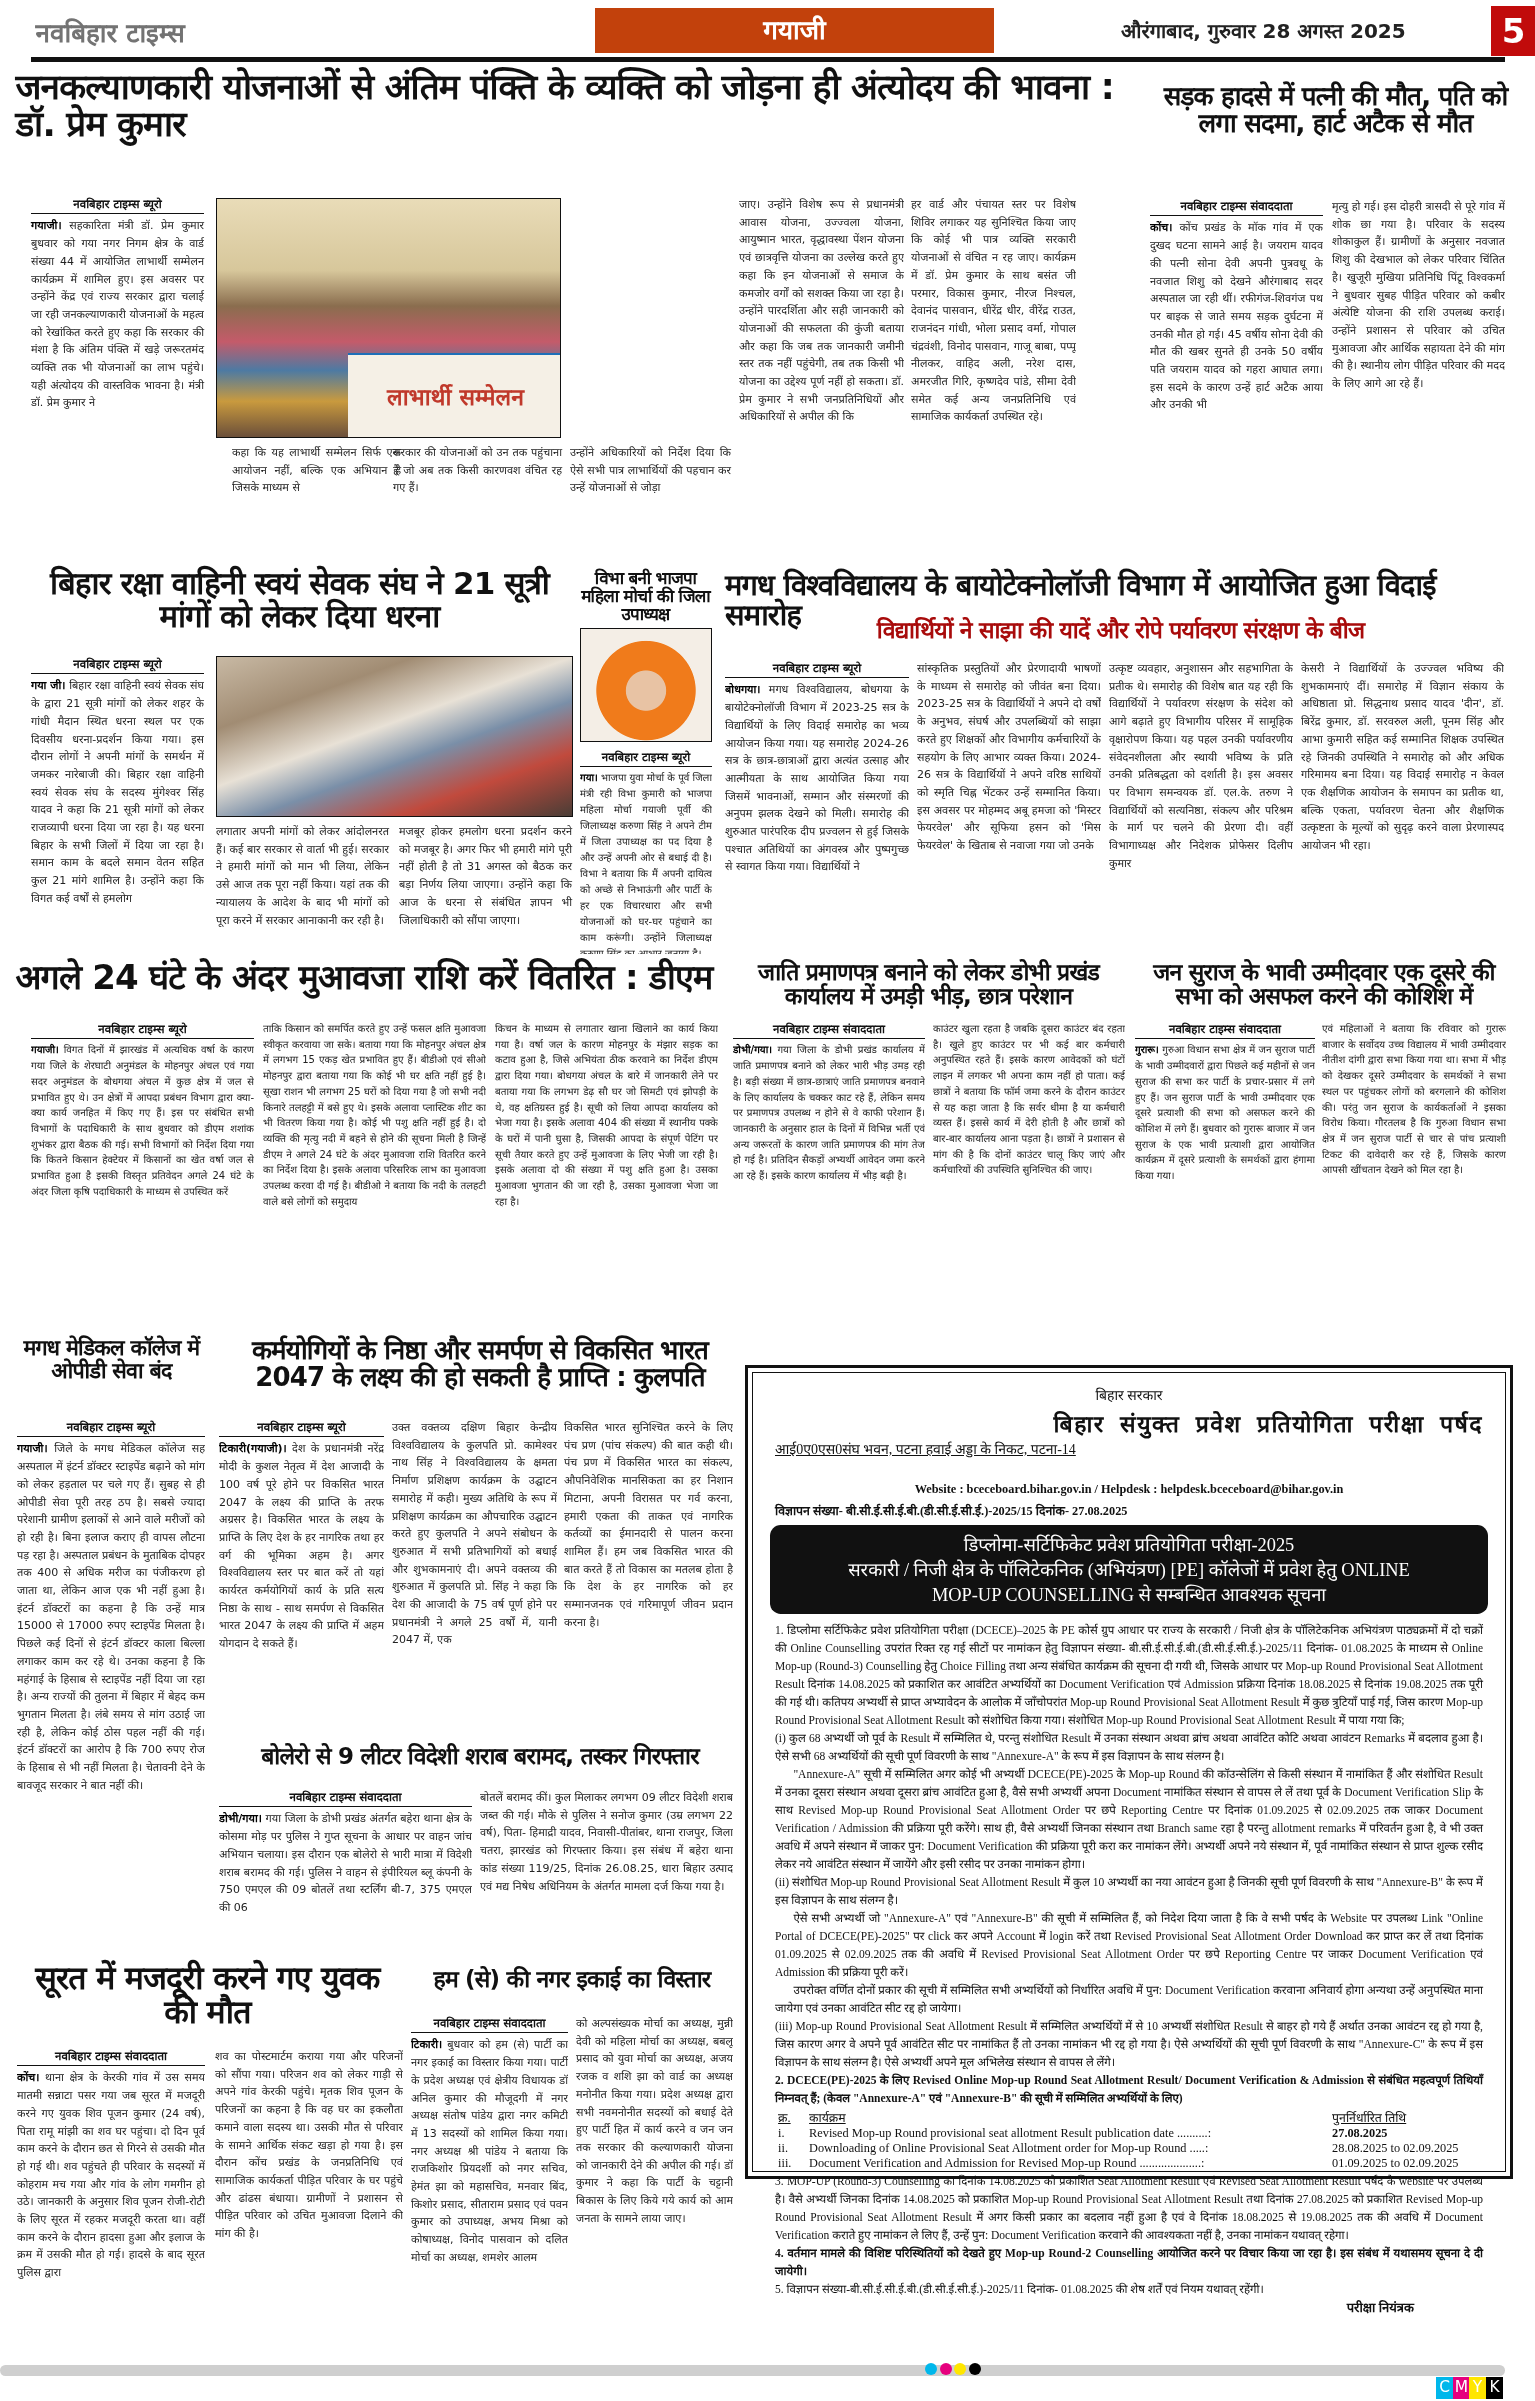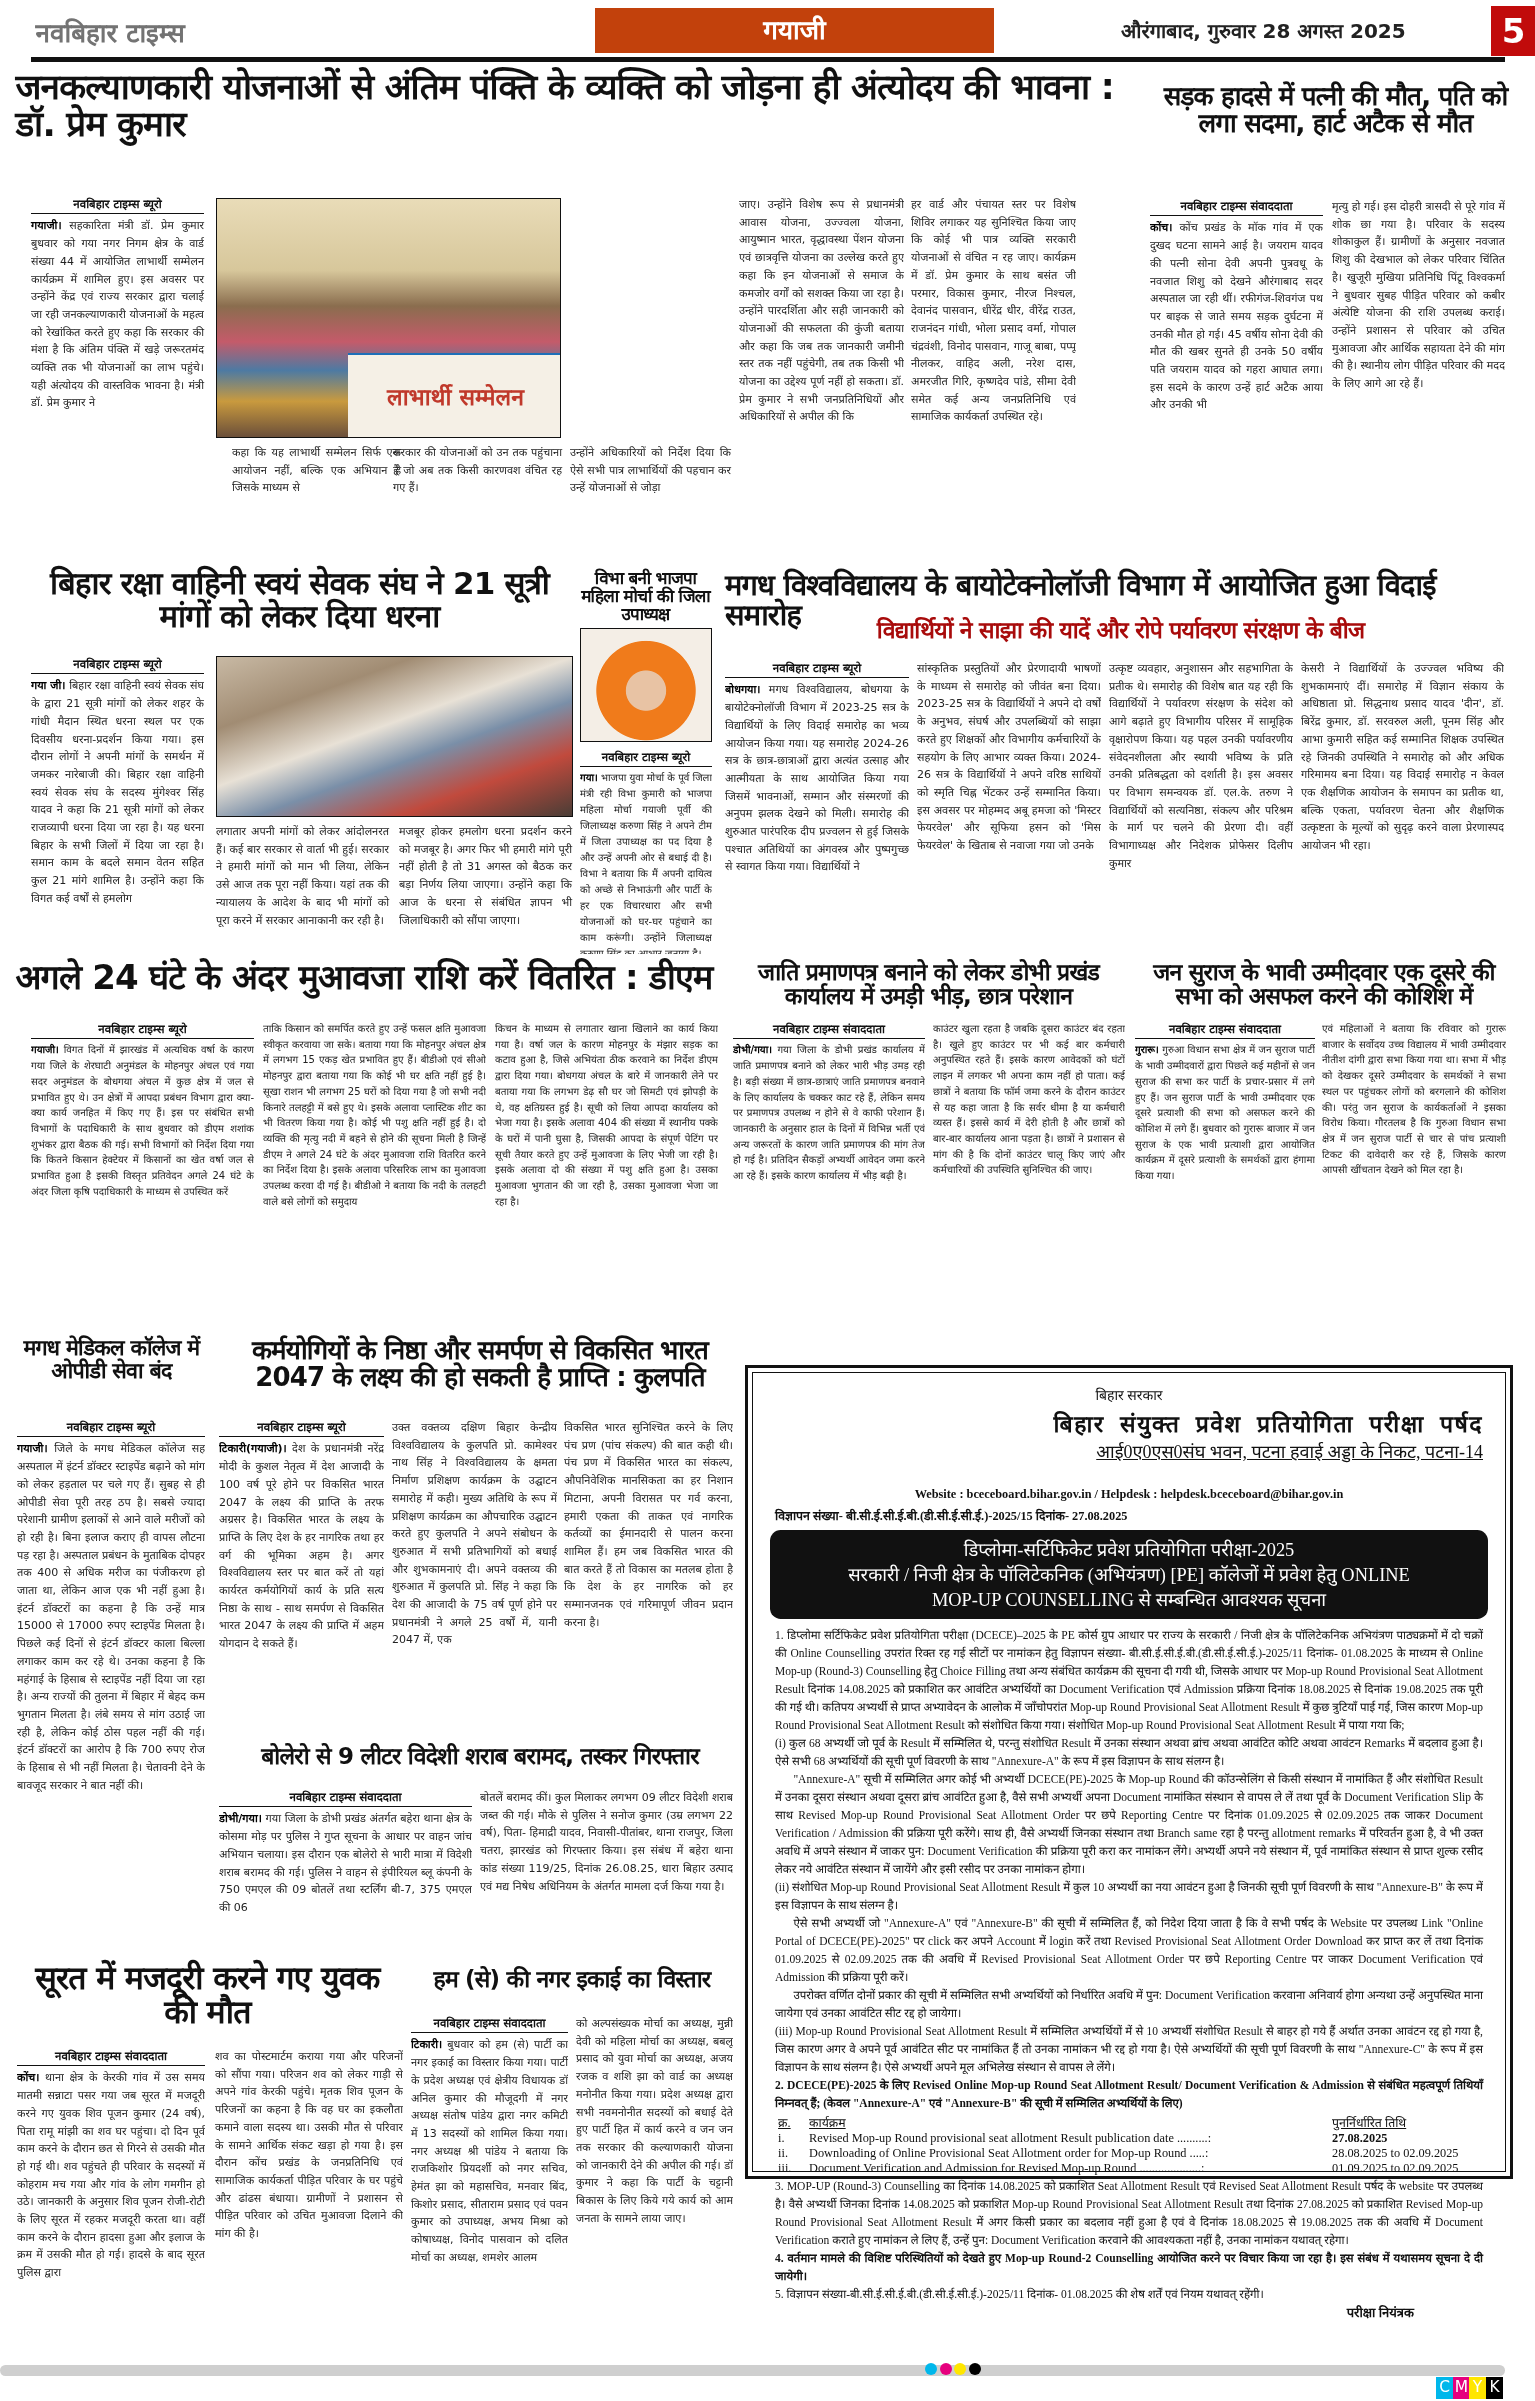--- a/index.html
+++ b/index.html
@@ -139,21 +139,21 @@
 <div class="abs hl" style="left:407px;top:1967px;width:330px;font-size:23px;text-align:center">हम (से) की नगर इकाई का विस्तार</div>
 <div class="abs" style="left:411px;top:2015px;width:157px">
   <div class="byline">नवबिहार टाइम्स संवाददाता</div>
   <div class="col" style="height:322px;overflow:hidden"><b>टिकारी।</b> <span>बुधवार को हम (से) पार्टी का नगर इकाई का विस्तार किया गया। पार्टी के प्रदेश अध्यक्ष एवं क्षेत्रीय विधायक डॉ अनिल कुमार की मौजूदगी में नगर अध्यक्ष संतोष पांडेय द्वारा नगर कमिटी में 13 सदस्यों को शामिल किया गया। नगर अध्यक्ष श्री पांडेय ने बताया कि राजकिशोर प्रियदर्शी को नगर सचिव, हेमंत झा को महासचिव, मनवार बिंद, किशोर प्रसाद, सीताराम प्रसाद एवं पवन कुमार को उपाध्यक्ष, अभय मिश्रा को कोषाध्यक्ष, विनोद पासवान को दलित मोर्चा का अध्यक्ष, शमशेर आलम</span></div>
 </div>
 <div class="abs col" style="left:576px;top:2015px;width:157px;height:338px;overflow:hidden">को अल्पसंख्यक मोर्चा का अध्यक्ष, मुन्नी देवी को महिला मोर्चा का अध्यक्ष, बबलू प्रसाद को युवा मोर्चा का अध्यक्ष, अजय रजक व शशि झा को वार्ड का अध्यक्ष मनोनीत किया गया। प्रदेश अध्यक्ष द्वारा सभी नवमनोनीत सदस्यों को बधाई देते हुए पार्टी हित में कार्य करने व जन जन तक सरकार की कल्याणकारी योजना को जानकारी देने की अपील की गई। डॉ कुमार ने कहा कि पार्टी के चट्टानी बिकास के लिए किये गये कार्य को आम जनता के सामने लाया जाए।</div>
 
 <div class="adbox">
   <div style="text-align:center;font-size:14px;font-family:'Liberation Serif',serif">बिहार सरकार</div>
   <div style="text-align:right;font-size:23px;font-weight:bold;font-family:Liberation Mono, monospace;margin-top:3.1px;letter-spacing:1.5px">बिहार संयुक्त प्रवेश प्रतियोगिता परीक्षा पर्षद</div>
-  <div style="text-align:right;font-size:18px;text-decoration:underline;font-family:'Liberation Serif',serif">आई0ए0एस0संघ भवन, पटना हवाई अड्डा के निकट, पटना-14</div>
+  <div style="text-align:left;font-size:14px;text-decoration:underline;font-family:'Liberation Serif',serif">आई0ए0एस0संघ भवन, पटना हवाई अड्डा के निकट, पटना-14</div>
   <div style="text-align:center;font-size:12.3px;font-weight:bold;font-family:'Liberation Serif',serif;margin-top:24px">Website : bceceboard.bihar.gov.in / Helpdesk : helpdesk.bceceboard@bihar.gov.in</div>
   <div style="font-size:12.3px;font-weight:bold;font-family:'Liberation Serif',serif;margin-top:4.6px">विज्ञापन संख्या- बी.सी.ई.सी.ई.बी.(डी.सी.ई.सी.ई.)-2025/15 दिनांक- 27.08.2025</div>
   <div class="ad-blackbar">
     <div style="font-size:18.4px">डिप्लोमा-सर्टिफिकेट प्रवेश प्रतियोगिता परीक्षा-2025</div>
     <div style="font-size:18.4px">सरकारी / निजी क्षेत्र के पॉलिटेकनिक (अभियंत्रण) [PE] कॉलेजों में प्रवेश हेतु ONLINE</div>
     <div style="font-size:18.4px">MOP-UP COUNSELLING से सम्बन्धित आवश्यक सूचना</div>
   </div>
   <div class="ad-text">1.   डिप्लोमा सर्टिफिकेट प्रवेश प्रतियोगिता परीक्षा (DCECE)–2025 के PE कोर्स ग्रुप आधार पर राज्य के सरकारी / निजी क्षेत्र के पॉलिटेकनिक अभियंत्रण पाठ्यक्रमों में दो चक्रों की Online Counselling उपरांत रिक्त रह गई सीटों पर नामांकन हेतु विज्ञापन संख्या- बी.सी.ई.सी.ई.बी.(डी.सी.ई.सी.ई.)-2025/11 दिनांक- 01.08.2025 के माध्यम से Online Mop-up (Round-3) Counselling हेतु Choice Filling तथा अन्य संबंधित कार्यक्रम की सूचना दी गयी थी, जिसके आधार पर Mop-up Round Provisional Seat Allotment Result दिनांक 14.08.2025 को प्रकाशित कर आवंटित अभ्यर्थियों का Document Verification एवं Admission प्रक्रिया दिनांक 18.08.2025 से दिनांक 19.08.2025 तक पूरी की गई थी। कतिपय अभ्यर्थी से प्राप्त अभ्यावेदन के आलोक में जाँचोपरांत Mop-up Round Provisional Seat Allotment Result में कुछ त्रुटियाँ पाई गई, जिस कारण Mop-up Round Provisional Seat Allotment Result को संशोधित किया गया। संशोधित Mop-up Round Provisional Seat Allotment Result में पाया गया कि;</div>
   <div class="ad-text">(i)   कुल 68 अभ्यर्थी जो पूर्व के Result में सम्मिलित थे, परन्तु संशोधित Result में उनका संस्थान अथवा ब्रांच अथवा आवंटित कोटि अथवा आवंटन Remarks में बदलाव हुआ है। ऐसे सभी 68 अभ्यर्थियों की सूची पूर्ण विवरणी के साथ "Annexure-A" के रूप में इस विज्ञापन के साथ संलग्न है।</div>
   <div class="ad-text" style="text-indent:18.4px">"Annexure-A" सूची में सम्मिलित अगर कोई भी अभ्यर्थी DCECE(PE)-2025 के Mop-up Round की कॉउन्सेलिंग से किसी संस्थान में नामांकित हैं और संशोधित Result में उनका दूसरा संस्थान अथवा दूसरा ब्रांच आवंटित हुआ है, वैसे सभी अभ्यर्थी अपना Document नामांकित संस्थान से वापस ले लें तथा पूर्व के Document Verification Slip के साथ Revised Mop-up Round Provisional Seat Allotment Order पर छपे Reporting Centre पर दिनांक 01.09.2025 से 02.09.2025 तक जाकर Document Verification / Admission की प्रक्रिया पूरी करेंगे। साथ ही, वैसे अभ्यर्थी जिनका संस्थान तथा Branch same रहा है परन्तु allotment remarks में परिवर्तन हुआ है, वे भी उक्त अवधि में अपने संस्थान में जाकर पुन: Document Verification की प्रक्रिया पूरी करा कर नामांकन लेंगे। अभ्यर्थी अपने नये संस्थान में, पूर्व नामांकित संस्थान से प्राप्त शुल्क रसीद लेकर नये आवंटित संस्थान में जायेंगे और इसी रसीद पर उनका नामांकन होगा।</div>

